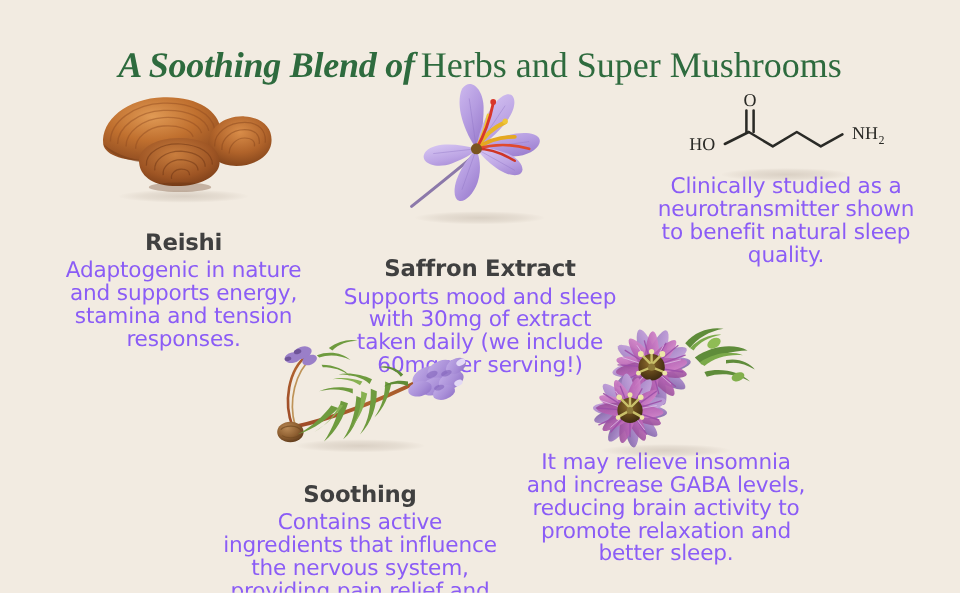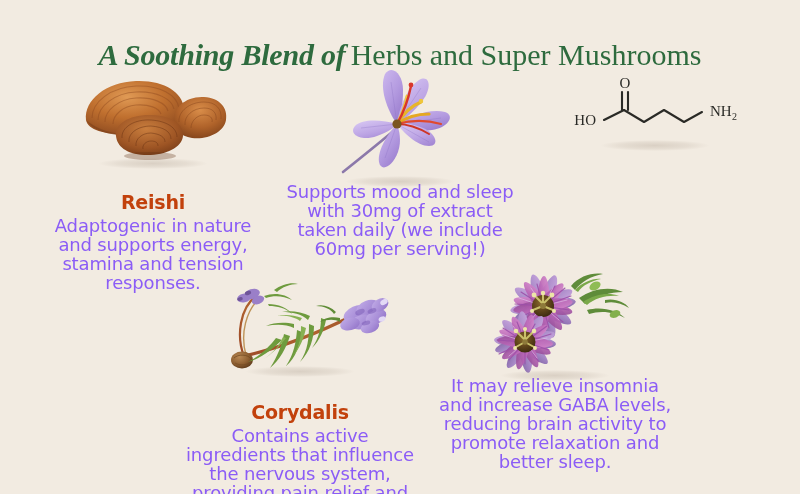--- a/index.html
+++ b/index.html
@@ -69,21 +69,21 @@
     background: radial-gradient(ellipse at center,
                 rgba(120,100,80,0.20) 0%,
                 rgba(120,100,80,0.10) 45%,
                 rgba(120,100,80,0.00) 72%);
   }
   .card-title {
     font-family: "DejaVu Sans", "Liberation Sans", sans-serif;
     font-weight: bold;
     font-size: 19px;
     line-height: 24px;
-    color: #c2410c;
+    color: #404040;
     letter-spacing: -0.2px;
   }
   .card-body {
     font-family: "DejaVu Sans", "Liberation Sans", sans-serif;
     font-size: 18px;
     line-height: 19px;
     color: #8b5cf6;
     margin: 2px auto 0;
     letter-spacing: -0.15px;
   }
@@ -232,20 +232,21 @@
           <path d="M62 62 C70 48 74 34 76 24" stroke="#D8362B" stroke-width="2.4"></path>
           <path d="M62 62 C76 58 92 58 106 62" stroke="#E04A2E" stroke-width="2.2"></path>
           <path d="M62 62 C72 62 84 66 94 72" stroke="#CE3526" stroke-width="2"></path>
         </g>
         <circle cx="76" cy="23" r="2.4" fill="#D8362B"></circle>
         <circle cx="86" cy="39" r="2.2" fill="#EFC63A"></circle>
 
         <circle cx="62" cy="62" r="4.6" fill="#7A5520"></circle>
       </svg>
     </div>
+    <div class="card-title">Saffron Extract</div>
     <div class="card-body">Supports mood and sleep with 30mg of extract taken daily (we include 60mg per serving!)</div>
   </div>
 
   <div class="card" id="card-gaba">
     <div class="art art-gaba">
       <svg viewBox="0 0 190 72">
         <g stroke="#2A2A26" stroke-width="2.1" fill="none" stroke-linecap="round" stroke-linejoin="round">
 
           <path d="M44 48 L64 38"></path>
 
@@ -253,20 +254,21 @@
 
           <path d="M62 38 L62 20"></path>
           <path d="M68 38 L68 20"></path>
         </g>
         <text x="36" y="53" text-anchor="end" font-family="'Liberation Serif','DejaVu Serif',serif" font-size="15" fill="#2A2A26">HO</text>
         <text x="65" y="16" text-anchor="middle" font-family="'Liberation Serif','DejaVu Serif',serif" font-size="15" fill="#2A2A26">O</text>
         <text x="150" y="44" font-family="'Liberation Serif','DejaVu Serif',serif" font-size="15" fill="#2A2A26">NH</text>
         <text x="172" y="48" font-family="'Liberation Serif','DejaVu Serif',serif" font-size="10" fill="#2A2A26">2</text>
       </svg>
     </div>
+    <div class="card-body">Clinically studied as a neurotransmitter shown to benefit natural sleep quality.</div>
   </div>
 
   <div class="card" id="card-corydalis">
     <div class="art art-corydalis">
       <svg viewBox="0 0 220 92">
         <defs>
           <linearGradient id="cstem" x1="0%" y1="100%" x2="100%" y2="0%">
             <stop offset="0%" stop-color="#9E4A28"></stop>
             <stop offset="60%" stop-color="#B0632E"></stop>
             <stop offset="100%" stop-color="#A2542A"></stop>
@@ -342,21 +344,21 @@
           <ellipse cx="50" cy="21" rx="2.8" ry="1.8" transform="rotate(-12 50 21)"></ellipse>
         </g>
 
         <g fill="#6E9B3E">
           <path d="M74 18 C84 14 96 16 102 22 C94 18 84 17 76 20 Z"></path>
           <path d="M78 26 C88 26 98 30 102 36 C96 30 87 28 79 28 Z"></path>
           <path d="M84 12 C92 6 102 4 108 6 C100 6 92 9 87 14 Z"></path>
         </g>
       </svg>
     </div>
-    <div class="card-title">Corydalis</div>
+    <div class="card-title">Soothing</div>
     <div class="card-body">Contains active ingredients that influence the nervous system, providing pain relief and promoting relaxation.</div>
   </div>
 
   <div class="card" id="card-passionflower">
     <div class="art art-passionflower">
       <svg viewBox="0 0 160 104">
         <defs>
           <linearGradient id="pfp" x1="0%" y1="0%" x2="100%" y2="100%">
             <stop offset="0%" stop-color="#D98FD0"></stop>
             <stop offset="50%" stop-color="#B863B4"></stop>

